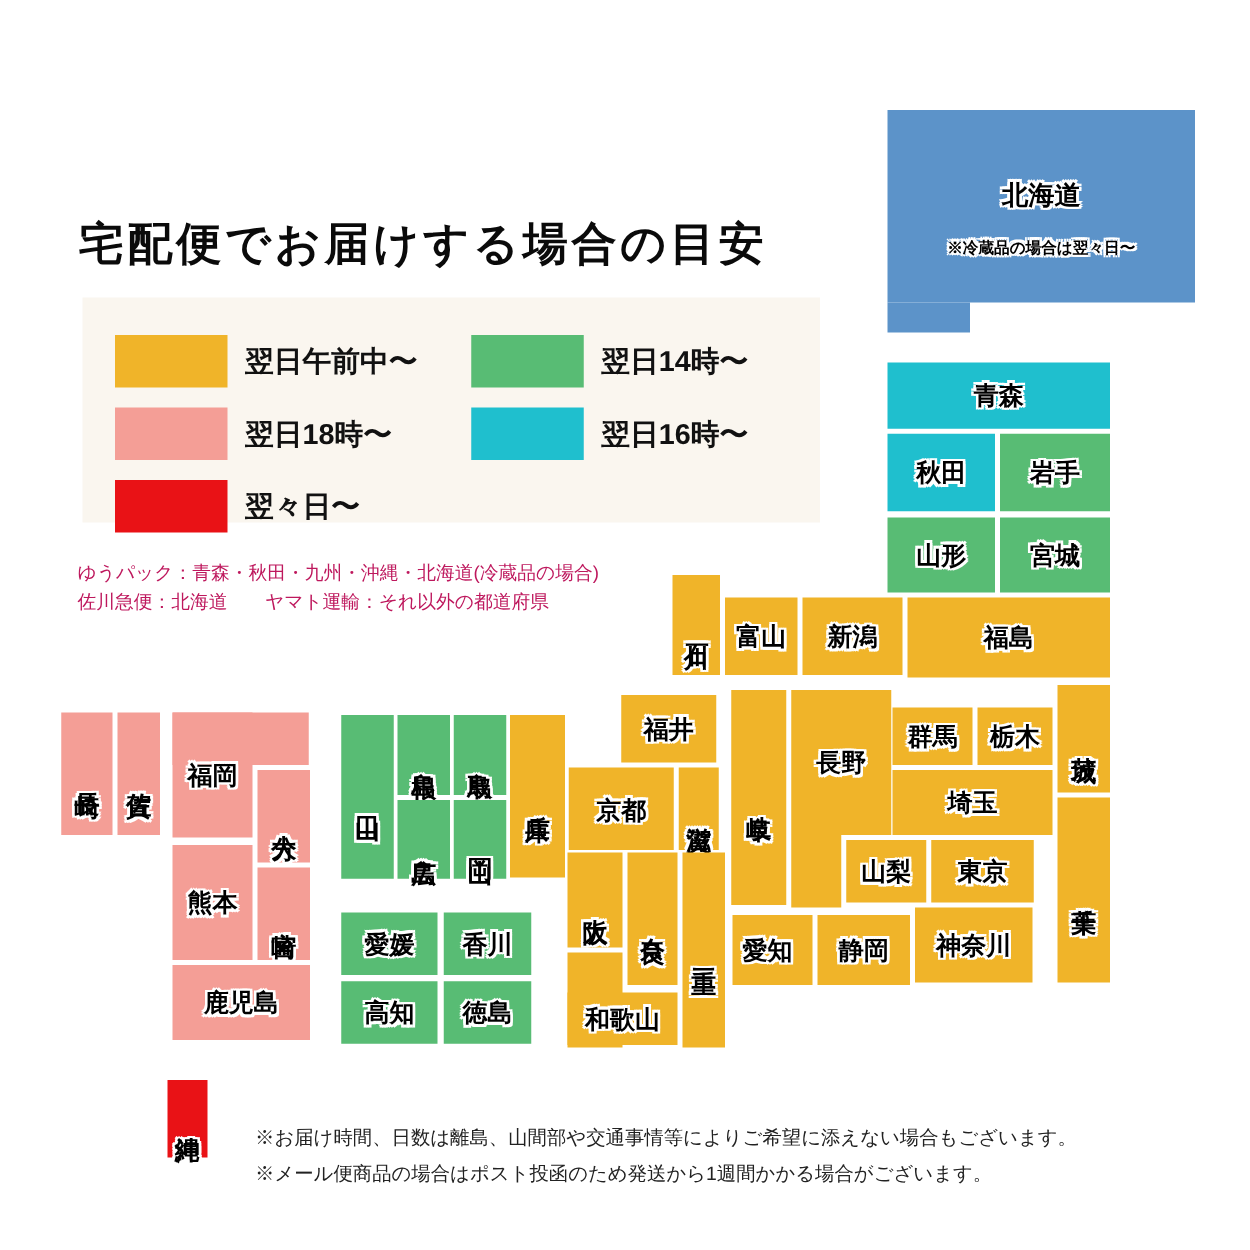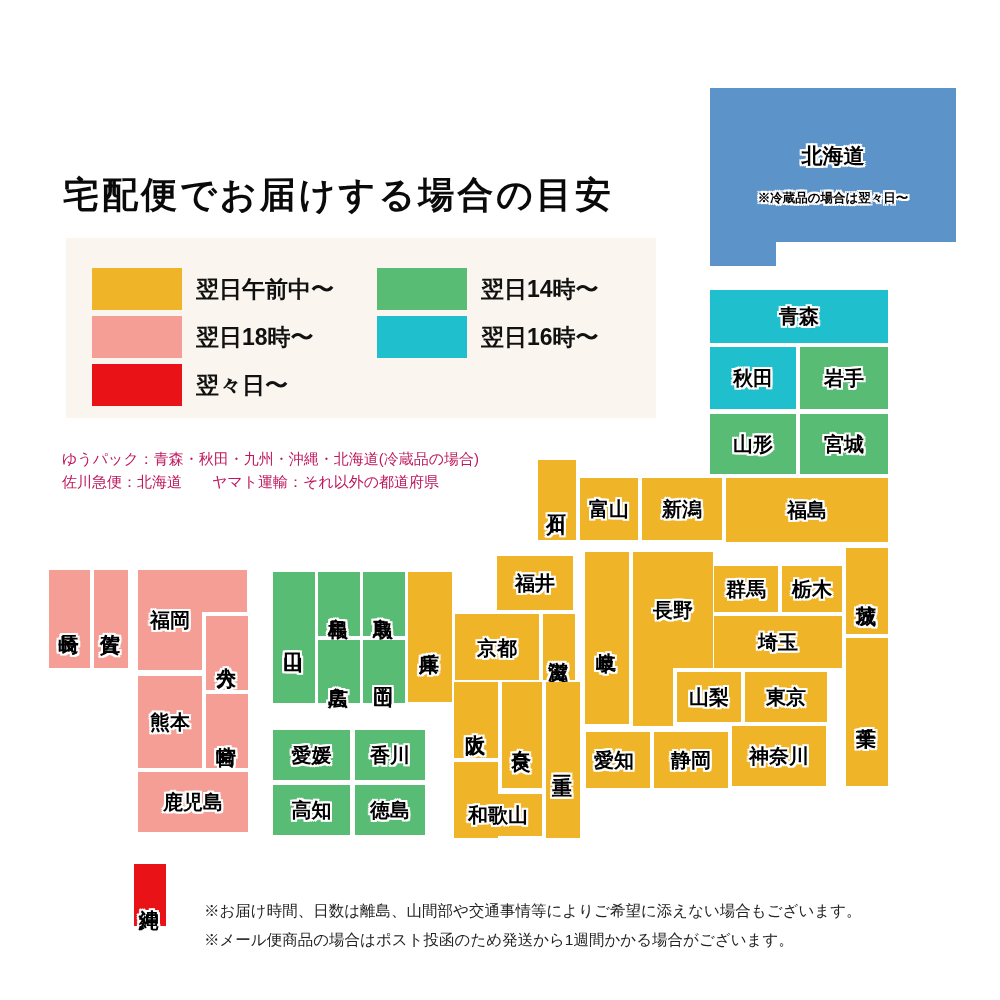--- a/index.html
+++ b/index.html
@@ -17,21 +17,21 @@
     position: absolute; left: 63px; top: 150px;
     font-family: "Liberation Serif", "DejaVu Serif", serif;
     font-weight: bold; font-size: 36px; letter-spacing: 3px; color: #0a0a0a;
     white-space: nowrap;
     margin-top: 21px;
   }
 
   .legend {
     position: absolute; left: 66px; top: 238px; width: 590px; height: 180px;
     display: grid; grid-template-columns: 285px auto; grid-template-rows: repeat(3, 42px);
-    grid-auto-flow: column; row-gap: 6px; padding: 30px 0 0 26px;
+    grid-auto-flow: column; row-gap: 16px; padding: 30px 0 0 26px;
   }
   .legend-item { display: flex; align-items: center; gap: 14px; }
   .legend-swatch { width: 90px; height: 42px; flex: 0 0 auto; }
   .legend-label { font-size: 23px; font-weight: bold; color: #111; white-space: nowrap; }
 
   .courier-notes {
     position: absolute; left: 62px; top: 447px;
     font-size: 15px; line-height: 23px; color: #be185d; white-space: nowrap;
   }
 

